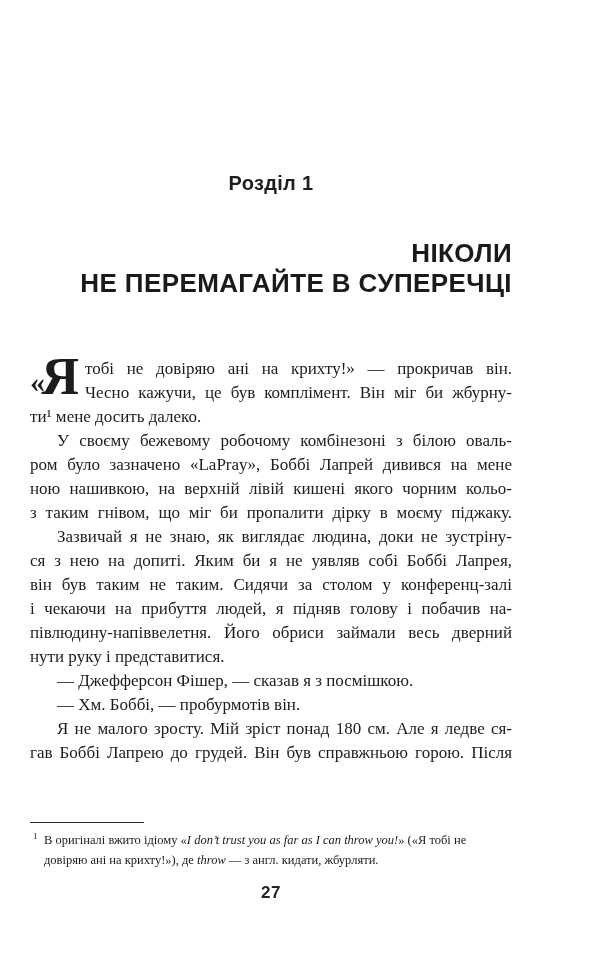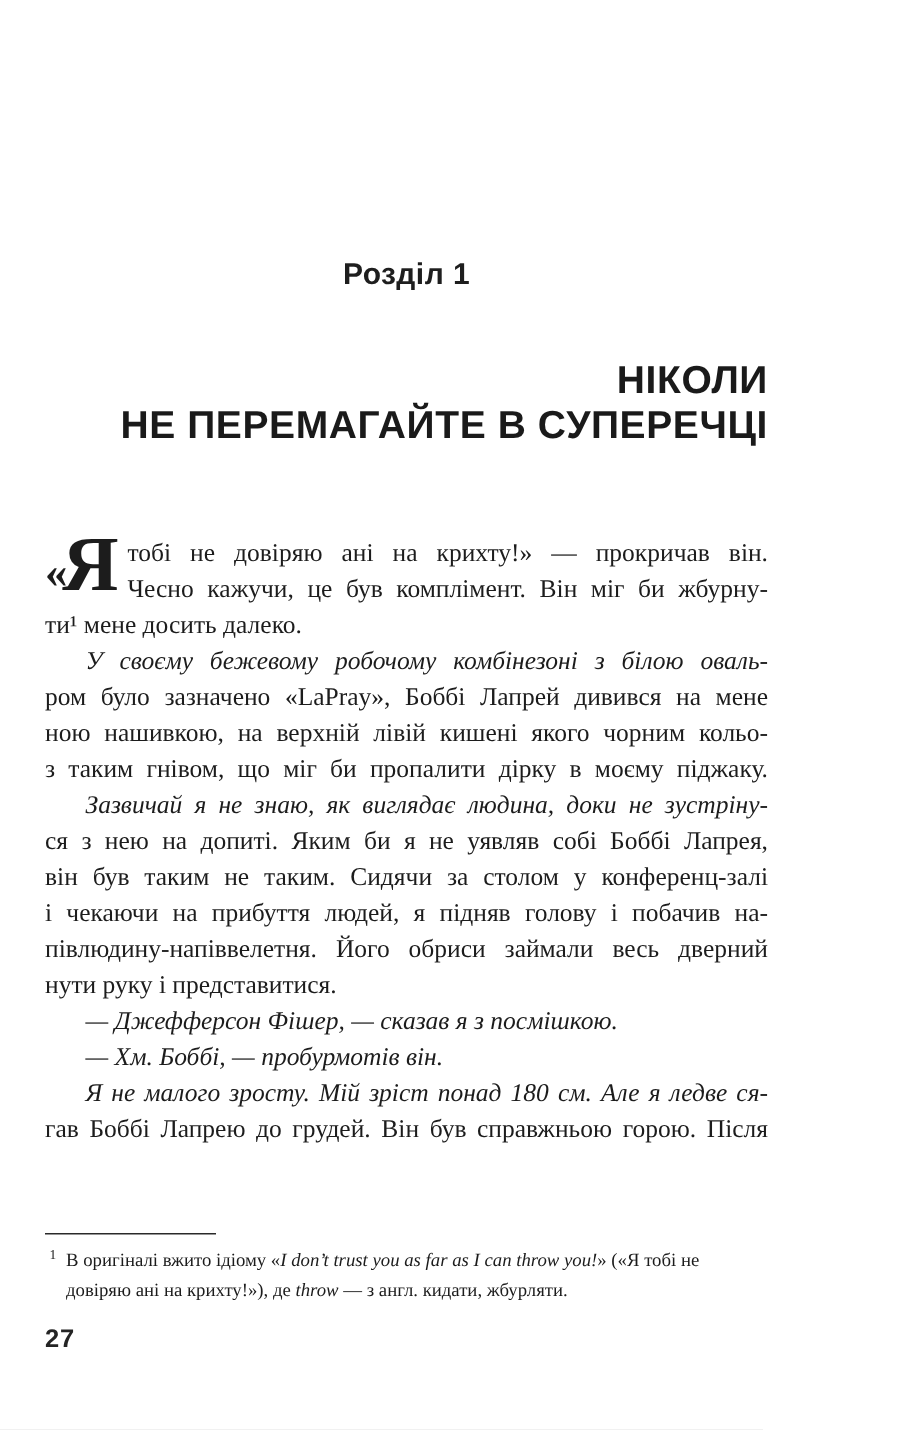--- a/index.html
+++ b/index.html
@@ -46,21 +46,21 @@
     color:#1c1c1c;
   }
   .bl {
     height:24px;
     text-align:justify;
     text-align-last:justify;
     overflow:visible;
     white-space:normal;
   }
   .bl.end { text-align-last:left; }
-  .bl.ind { padding-left:27px;font-style:italic; }
+  .bl.ind { padding-left:27px; }
 
   
   .dc {
     float:left;
     position:relative;
     width:50px; height:48px;
     margin-right:5px;
   }
   .dc .q {
     position:absolute; left:0; top:10px;
@@ -92,21 +92,21 @@
     position:absolute; left:3px; top:0px;
     font-size:9px; line-height:12px;
   }
   .fn-body { margin-left:14px; }
   .fn-line { white-space:nowrap; }
   .it { font-style:italic; }
 
   
   #pagenum {
     top:883px;
-    text-align:left;
+    text-align:center;
     font-family:"Liberation Sans", sans-serif;
     font-weight:700;
     font-size:17px;
     letter-spacing:0.5px;
     color:#242424;
   }
 </style>
 </head>
 <body>
 

